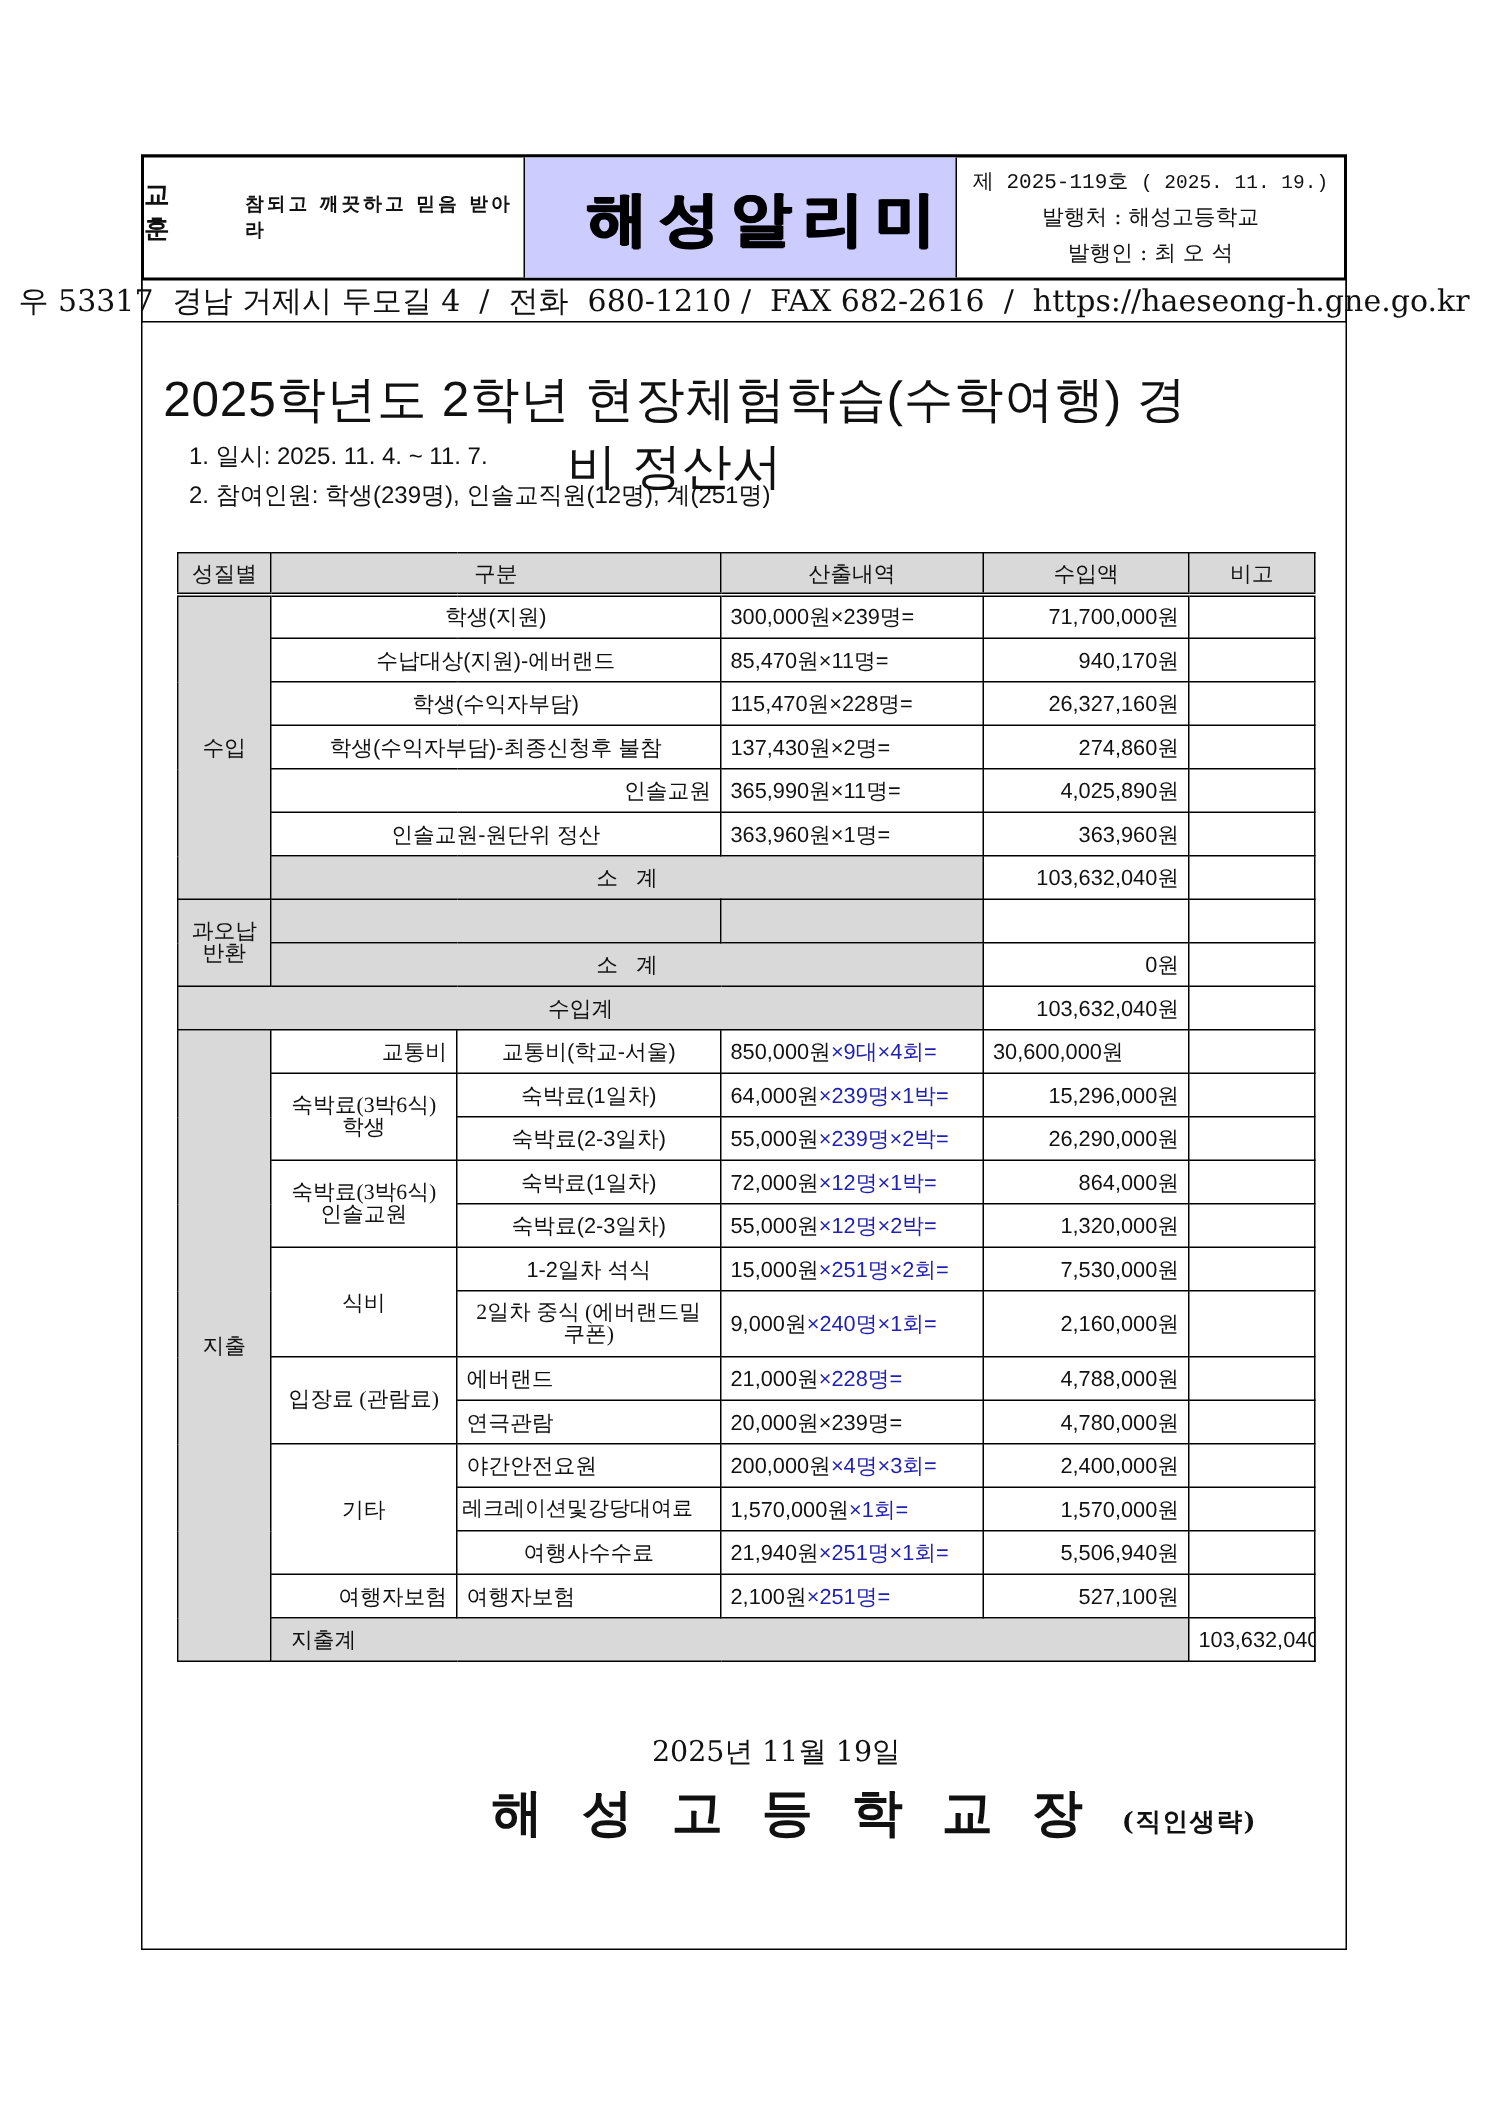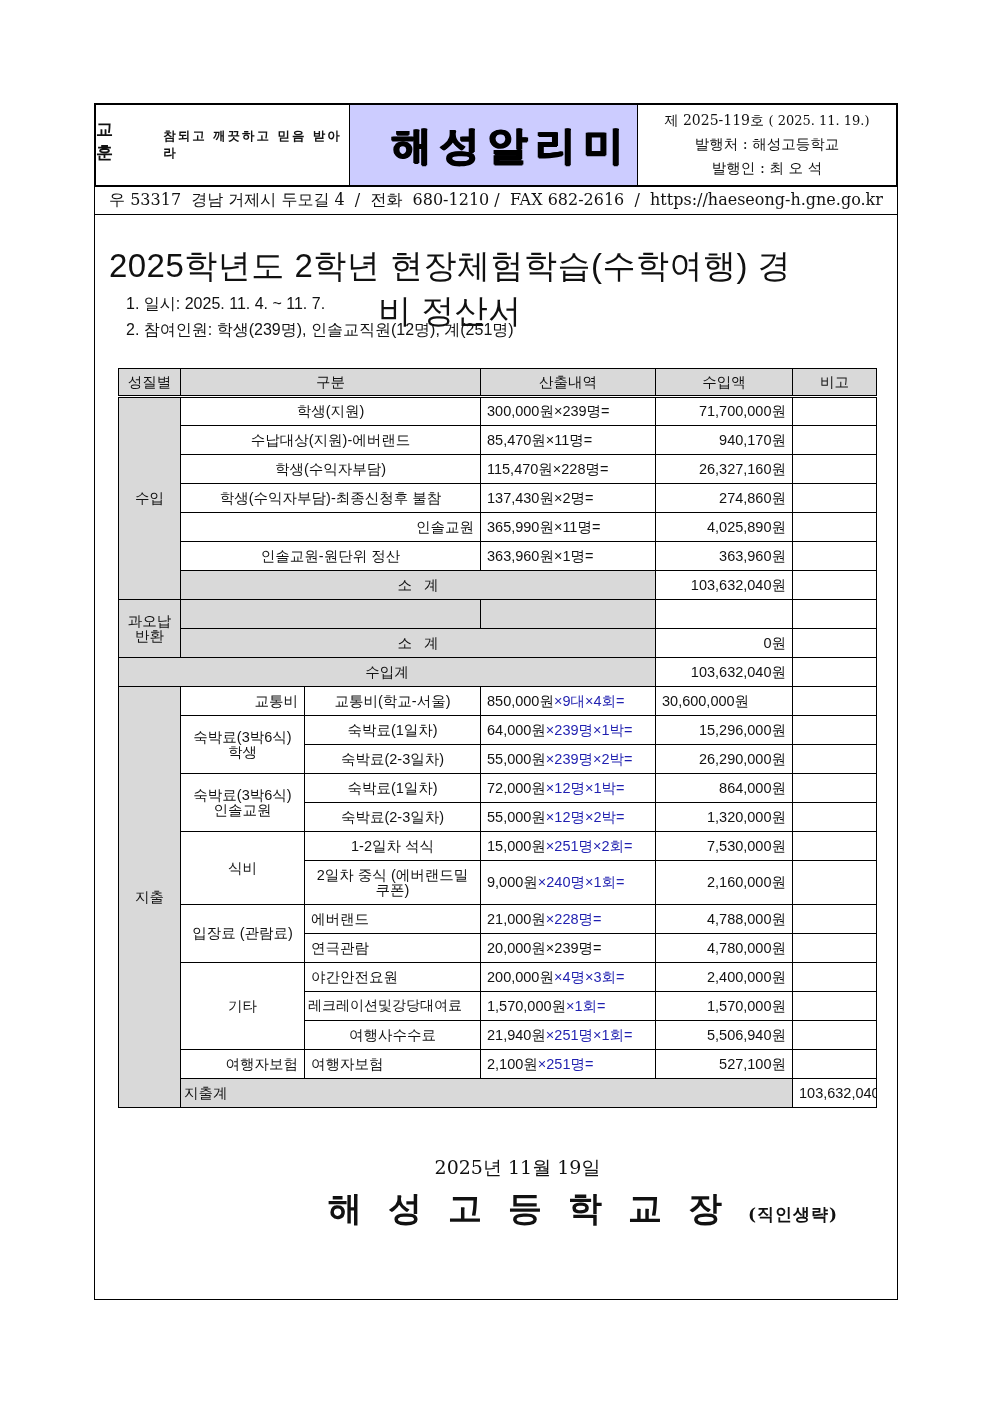--- a/index.html
+++ b/index.html
@@ -15,28 +15,28 @@
   .masthead {
     position: absolute; left: 94px; top: 103px; width: 804px; height: 84px;
     display: flex; border: 2px solid #000;
   }
   .mh-left { width: 254px; border-right: 1.5px solid #000; display: flex; flex-direction: row; align-items: center; justify-content: center; }
   .motto-title { font-family: "DejaVu Serif", serif; font-weight: bold; font-size: 17px; letter-spacing: 10px; margin-bottom: 8px; }
   .motto-text { font-family: "DejaVu Serif", serif; font-weight: bold; font-size: 12.5px; letter-spacing: 2px; }
   .mh-center { width: 288px; background: #ccccff; border-right: 1.5px solid #000; display: flex; align-items: center; justify-content: center; padding-left: 36px; }
   .paper-title { font-family: "DejaVu Serif", serif; font-weight: 900; font-size: 40px; letter-spacing: 8px; color: #000; text-shadow: 1px 0 0 #000, -1px 0 0 #000, 0 1px 0 #000; }
   .mh-right { flex: 1; display: flex; flex-direction: column; align-items: center; justify-content: space-around; padding: 4px 0; font-family: "DejaVu Serif", serif; font-size: 14.5px; }
-  .issue-no { font-size: 14px; }
+  .issue-no { font-size: 14px; font-family: Liberation Mono, monospace; }
   .issue-date { font-size: 13px; font-weight: normal; }
 
   .address-bar {
     position: absolute; left: 94px; top: 187px; width: 804px; height: 28px;
     border: 1.5px solid #000; border-top: none;
     display: flex; align-items: center; justify-content: center;
-    font-family: "DejaVu Serif", serif; font-size: 16px; white-space: pre;
+    font-family: "DejaVu Serif", serif; font-size: 20px; white-space: pre;
   }
 
   
   .doc-title {
     position: absolute; left: 94px; top: 244px; width: 712px; text-align: center;
     font-family: "Liberation Sans", sans-serif; font-weight: normal; font-size: 33px; letter-spacing: 0.5px;
   }
   .info-line { position: absolute; left: 126px; font-family: "Liberation Sans", sans-serif; font-size: 16px; }
   .info-1 { top: 294px; }
   .info-2 { top: 320px; }
@@ -49,21 +49,21 @@
   }
   table.settle td, table.settle th {
     border: 1.2px solid #000; height: 29px; padding: 0 6px; font-weight: normal; overflow: hidden; white-space: nowrap;
   }
   table.settle thead th { background: #d9d9d9; text-align: center; border-bottom: 3px double #000; height: 28px; }
   .gray { background: #d9d9d9; }
   .c { text-align: center; }
   .r { text-align: right; }
   .l { text-align: left; }
   .tall { height: 44px !important; }
-  .multi { white-space: normal !important; line-height: 15px; }
+  .multi { white-space: normal !important; line-height: 15px; font-family: Liberation Serif, serif; }
   .blue { color: #1f1fb0; }
 
   
   .sign-date {
     position: absolute; left: 94px; top: 1155px; width: 804px; text-align: center;
     font-family: "DejaVu Serif", serif; font-size: 19px; padding-left: 43px;
   }
   .sign-name {
     position: absolute; left: 94px; top: 1186px; width: 744px; text-align: right;
     font-family: "DejaVu Serif", serif; font-weight: bold; font-size: 34px; letter-spacing: 26px;
@@ -268,21 +268,21 @@
 
     <tr>
       <td class="r">여행자보험</td>
       <td class="l">여행자보험</td>
       <td class="l"><span>2,100원</span><span class="blue">×251명=</span></td>
       <td class="r">527,100원</td>
       <td></td>
     </tr>
 
     <tr>
-      <td colspan="4" class="gray l" style="padding-left:3px">지출계</td>
+      <td colspan="4" class="gray l" style="padding-left:13px">지출계</td>
     <td class="r">103,632,040원</td>
         <td></td>
       </tr>
   </tbody>
 </table>
 
 <div class="sign-date">2025년 11월 19일</div>
 <div class="sign-name">
   <span>해성고등학교장</span><span class="sign-note">(직인생략)</span>
 </div>

